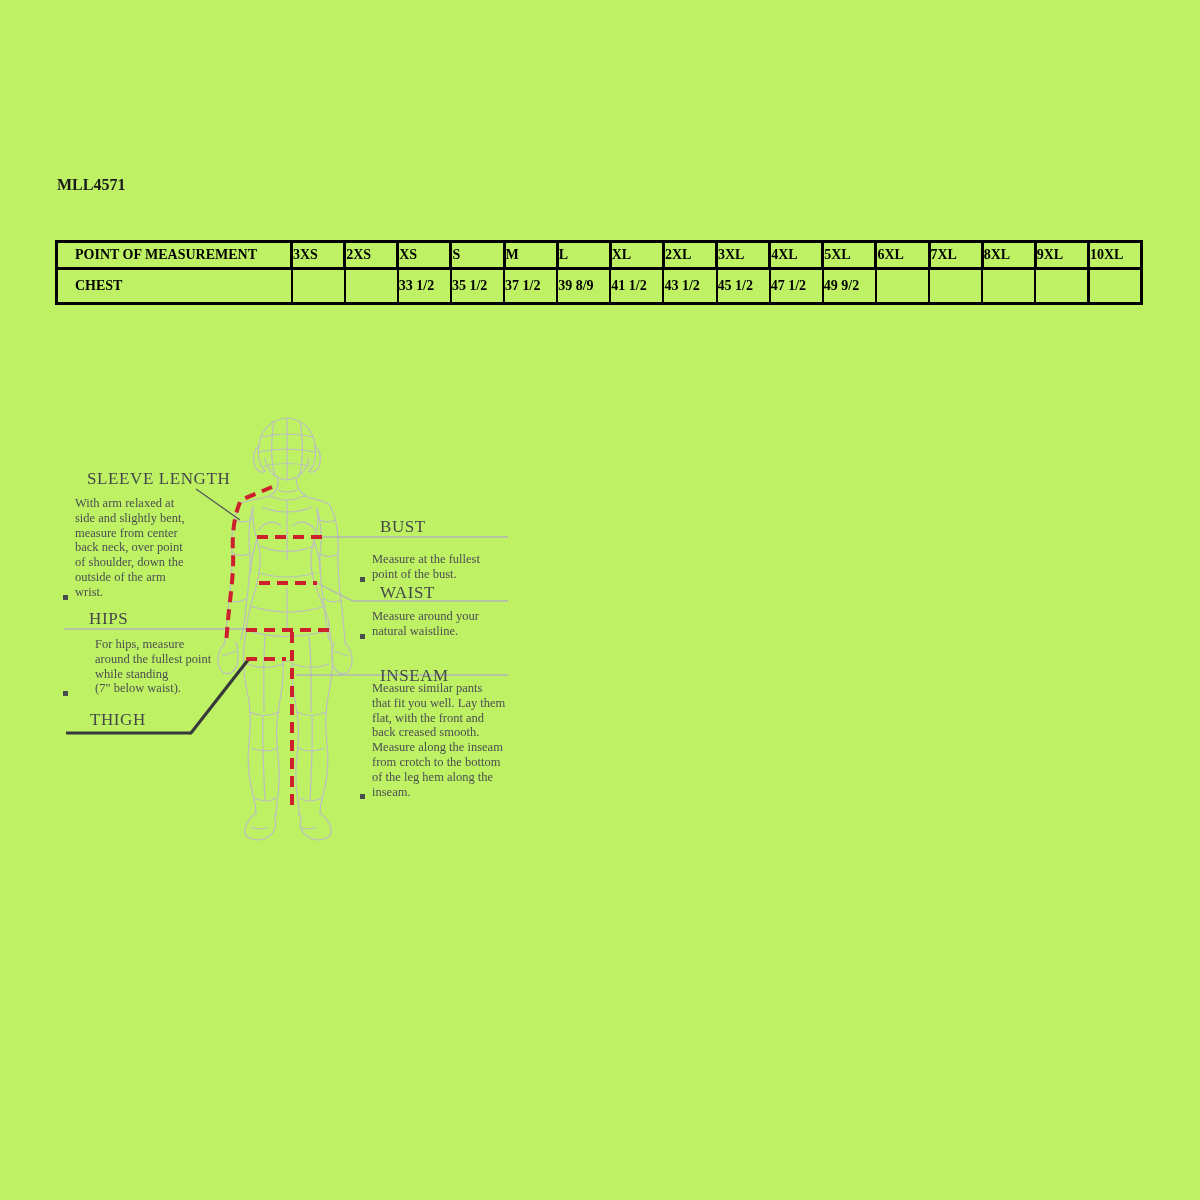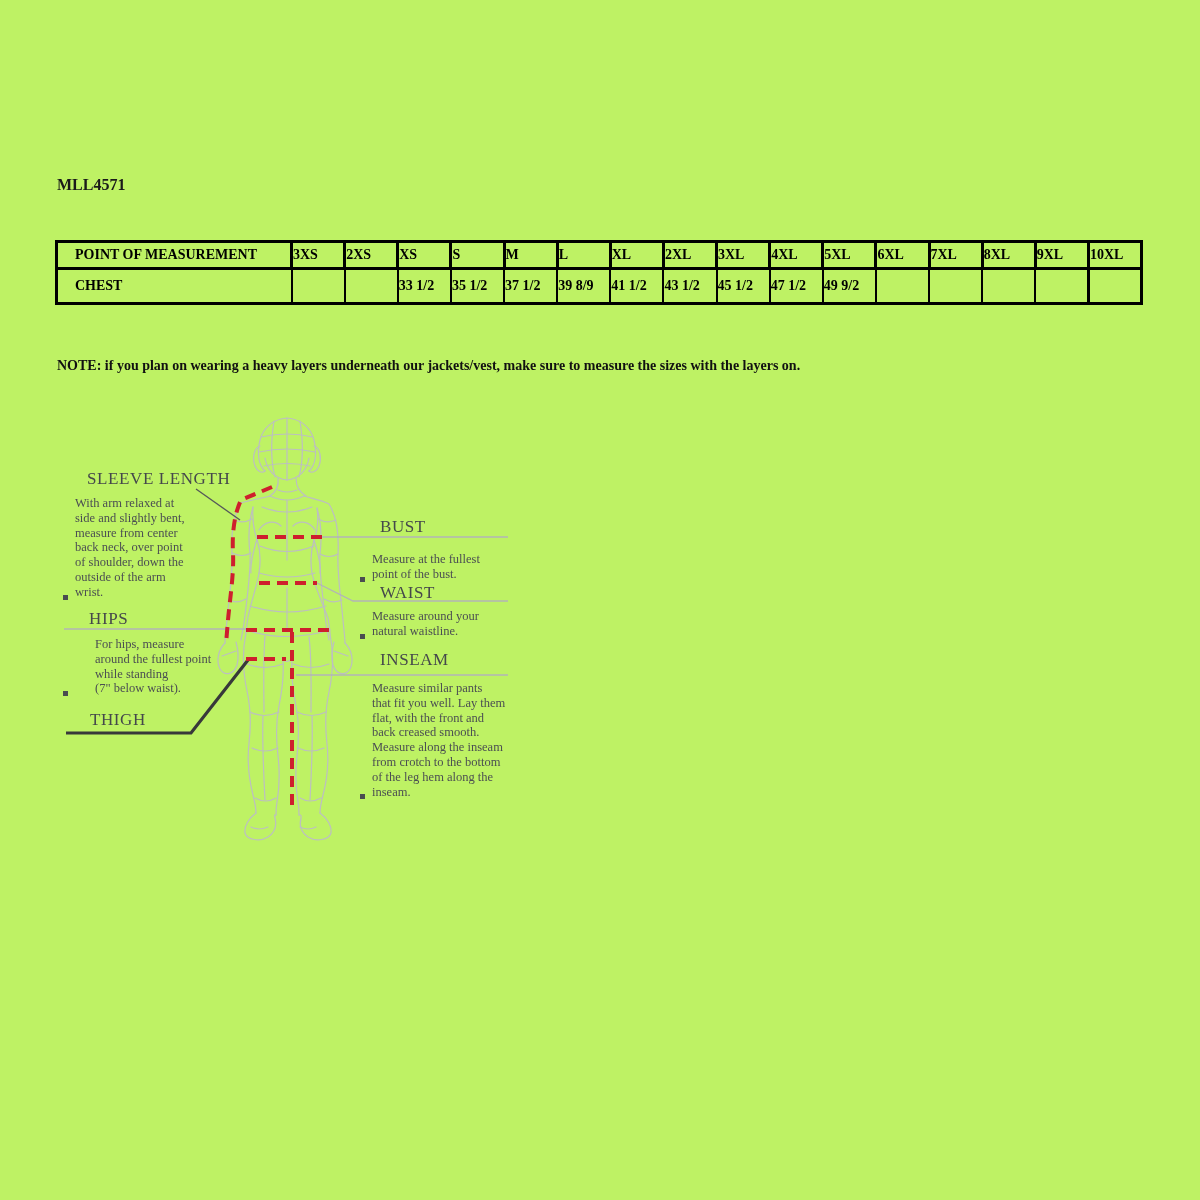--- a/index.html
+++ b/index.html
@@ -76,21 +76,20 @@
           <td>49 9/2</td>
           <td></td>
           <td></td>
           <td></td>
           <td></td>
           <td></td>
         </tr>
       </tbody>
   </table>
 
-  <div class="note-text">NOTE: if you plan on wearing a heavy layers underneath our jackets/vest, make sure to measure the sizes with the layers on.</div>
 
   <div id="diagram">
 
     <svg width="700" height="480" viewBox="0 400 700 480">
 
       <g stroke="#bcbfc1" stroke-width="1.2" fill="none" stroke-linecap="round">
 
         <path d="M265,471 C258,465 257,452 260,440 C263,428 273,419 287,418 C301,419 311,428 314,440 C317,452 316,465 309,471"></path>
         <path d="M260,446 C254,448 252,458 255,466 C257,471 262,474 265,471"></path>
         <path d="M314,446 C320,448 322,458 319,466 C317,471 312,474 309,471"></path>
@@ -218,21 +217,21 @@
 
     <div class="guide-section" style="left:368px; top:183px;">
       <div class="guide-heading">WAIST</div>
     </div>
     <div class="guide-section guide-item" style="left:360px; top:209px; width:160px;">
       <span class="bullet-sq"></span>
       <div class="guide-body-text">Measure around your
 natural waistline.</div>
     </div>
 
-    <div class="guide-section" style="left:368px; top:250px;text-align:right;">
+    <div class="guide-section" style="left:368px; top:266px;text-align:right;">
       <div class="guide-heading">INSEAM</div>
     </div>
     <div class="guide-section guide-item" style="left:360px; top:281px; width:170px;">
       <span class="bullet-sq"></span>
       <div class="guide-body-text">Measure similar pants
 that fit you well. Lay them
 flat, with the front and
 back creased smooth.
 Measure along the inseam
 from crotch to the bottom

